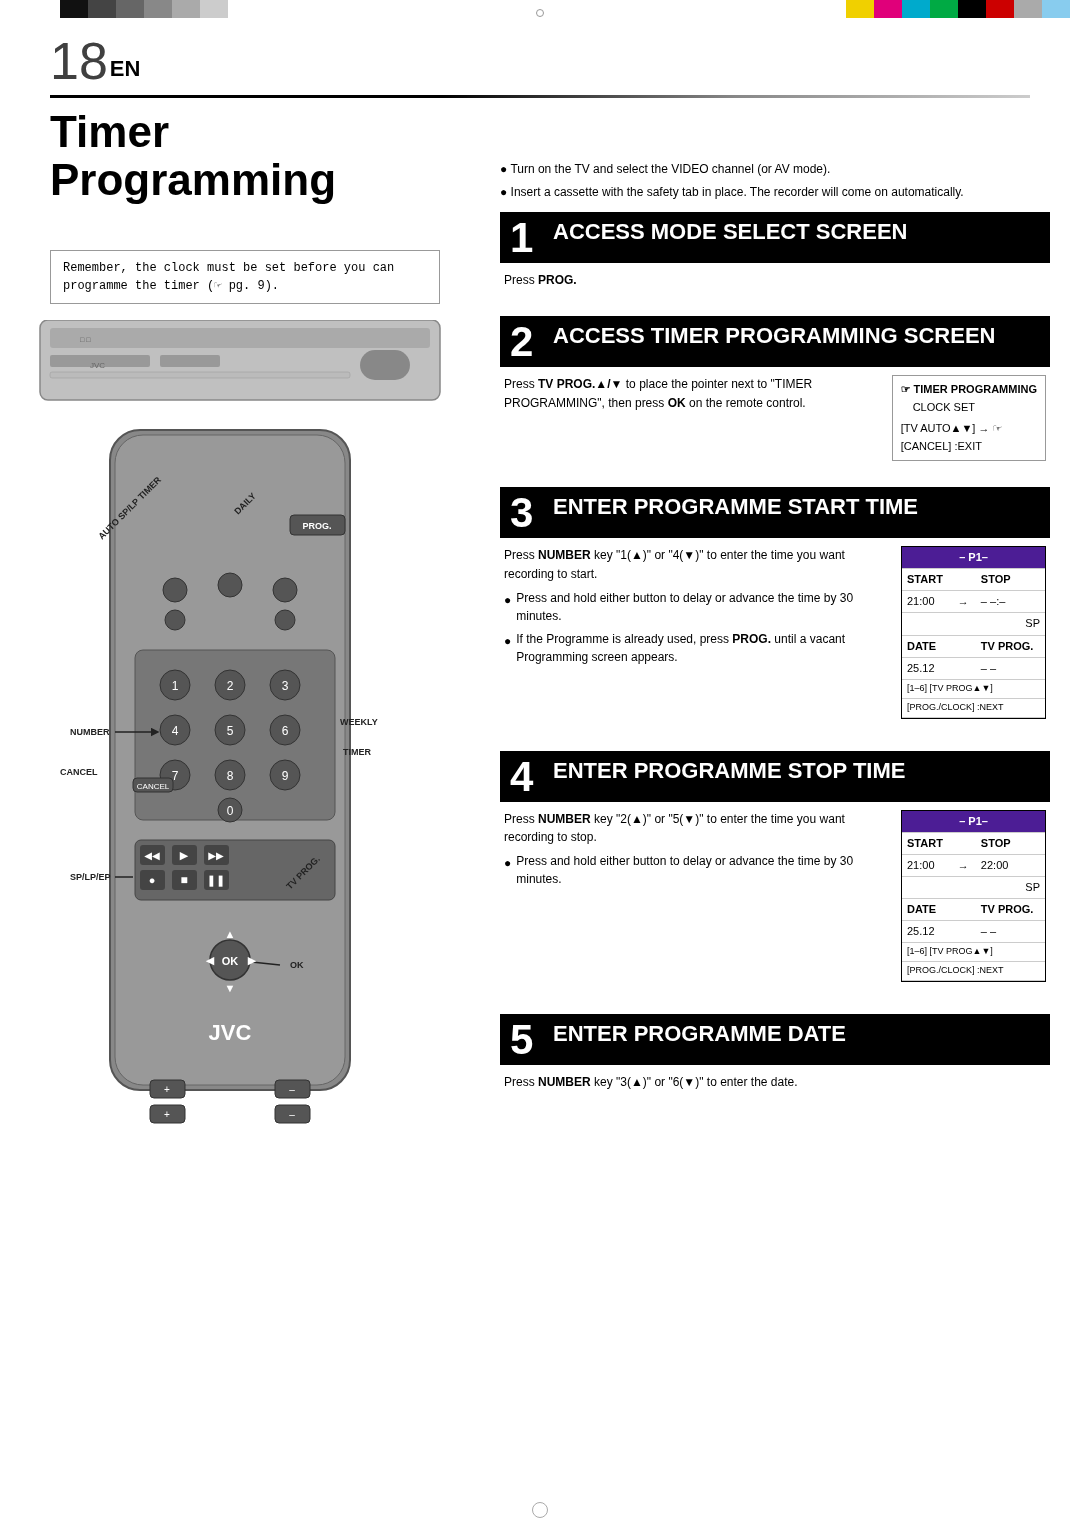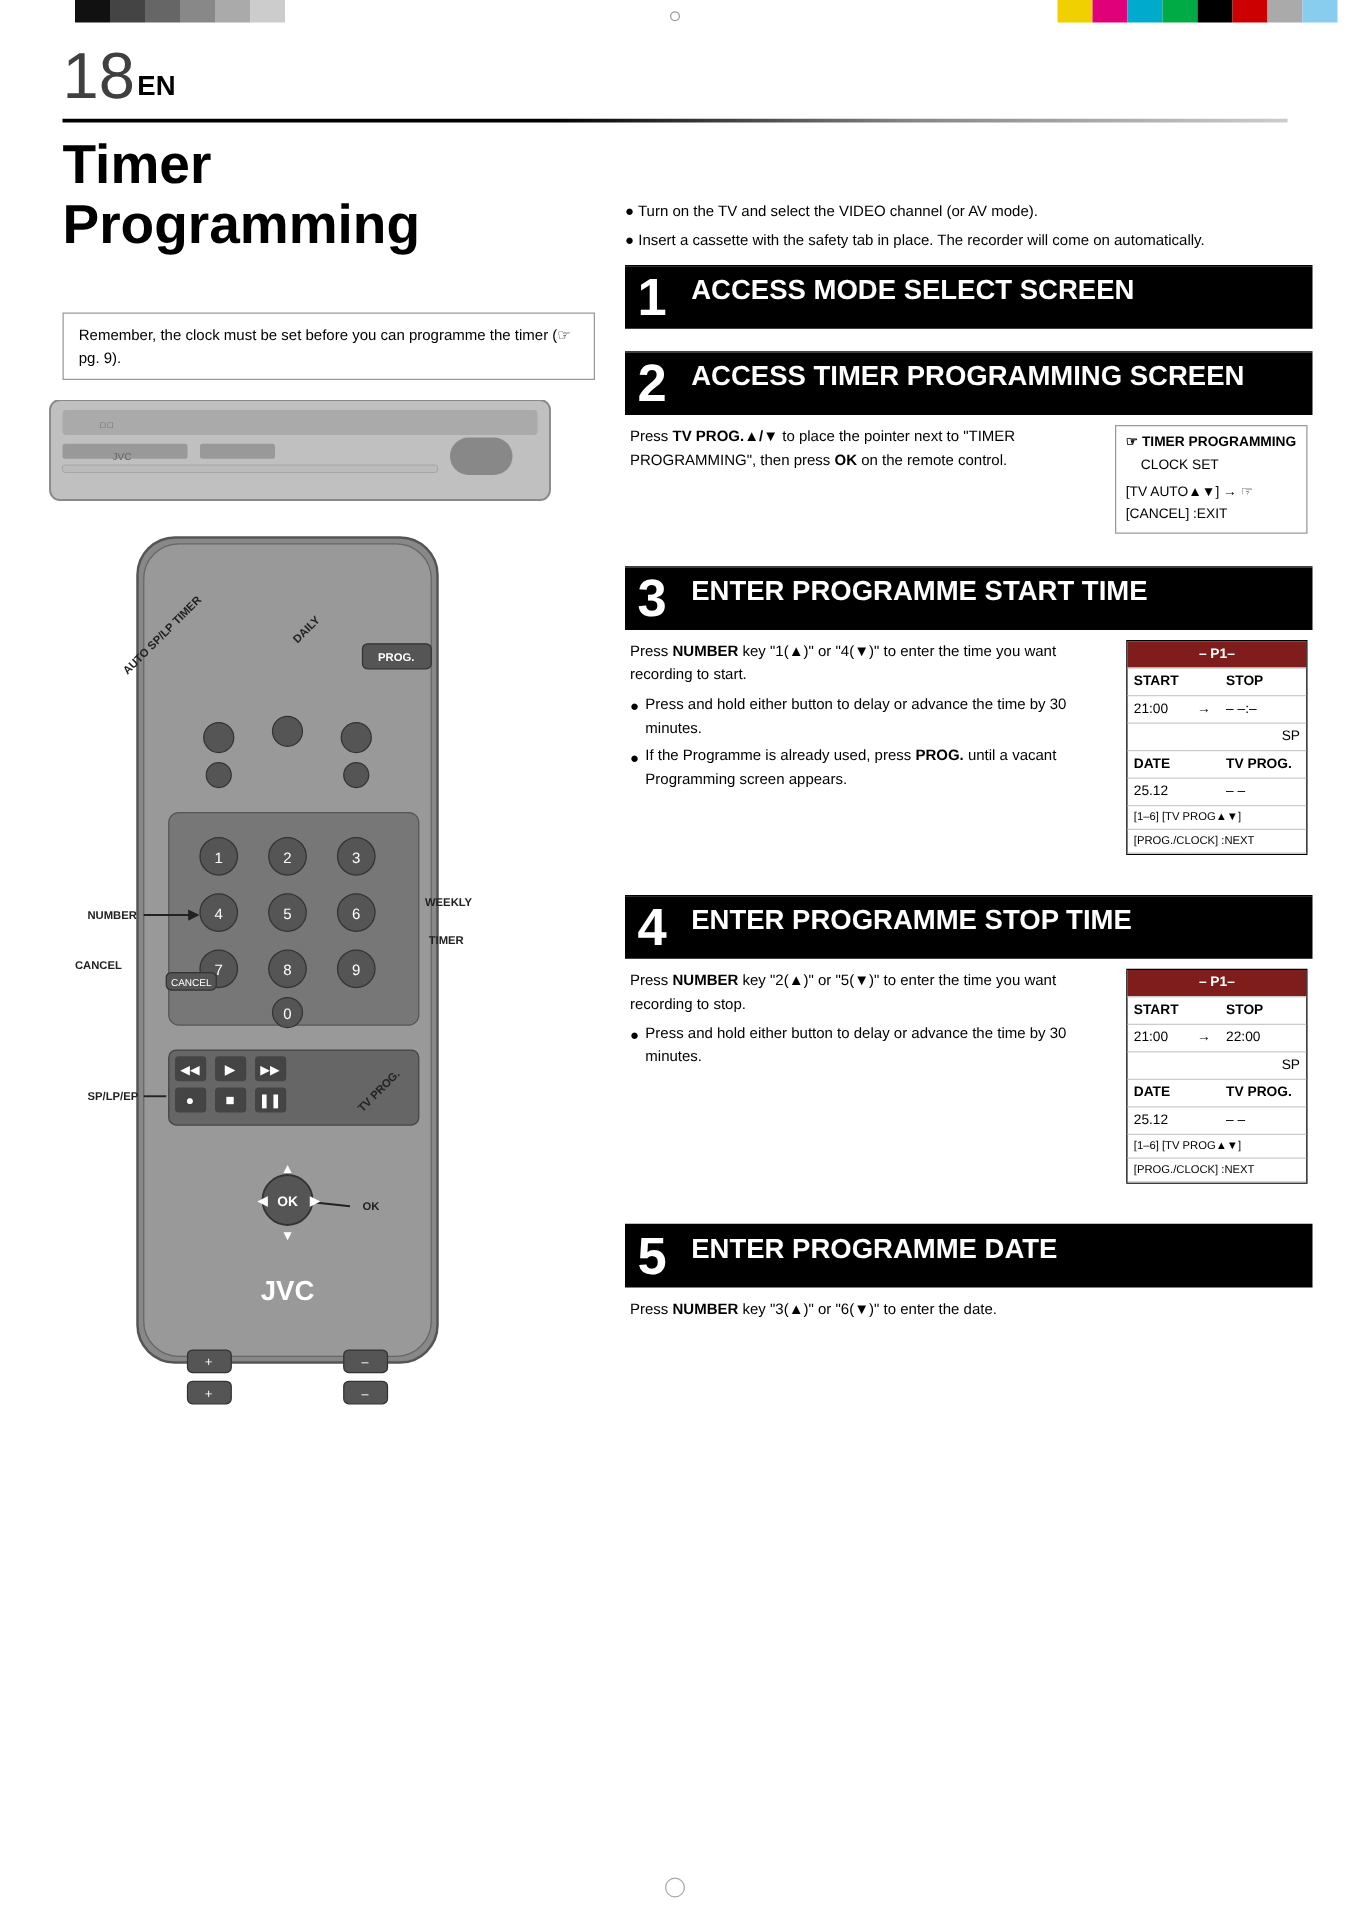--- a/index.html
+++ b/index.html
@@ -202,21 +202,21 @@
     .prog-display table {
       width: 100%;
       border-collapse: collapse;
     }
     .prog-display td {
       padding: 2px 5px;
       border-bottom: 1px solid #ccc;
       white-space: nowrap;
     }
     .prog-display .header-row {
-      background: #7f1d1d;
+      background: #4c1d95;
       color: #fff;
       text-align: center;
       font-weight: bold;
     }
     .prog-display .center { text-align: center; }
 
     
     .bullet-list {
       margin-top: 5px;
     }
@@ -279,21 +279,21 @@
     <span class="page-number-en">EN</span>
   </div>
 </div>
 
 <div class="header-rule"></div>
 
 <div class="main-title">
   <span style="white-space:pre-line;">Timer<br>Programming</span>
 </div>
 
-<div style="position:absolute; top:250px; left:50px; width:426px;">
+<div style="position:absolute; top:250px; left:50px; width:390px;font-family:Liberation Mono, monospace;">
   <div class="remember-box">
     <span>Remember, the clock must be set before you can programme the timer (☞ pg. 9).</span>
   </div>
 </div>
 
 <div class="remote-svg">
   <svg viewBox="0 0 460 860" width="460" height="860" xmlns="http://www.w3.org/2000/svg">
 
     <rect x="20" y="0" width="400" height="80" rx="8" fill="#c0c0c0" stroke="#888" stroke-width="1.5"></rect>
     <rect x="30" y="8" width="380" height="20" rx="3" fill="#aaa"></rect>
@@ -412,20 +412,23 @@
     <div style="margin-top:4px;">
       <span>● </span><span>Insert a cassette with the safety tab in place. The recorder will come on automatically.</span>
     </div>
   </div>
 
   <div class="section-block" style="margin-top:4px;">
     <div class="section-header">
       <span class="section-number">1</span>
       <span class="section-title-text">ACCESS MODE SELECT SCREEN</span>
     </div>
+    <div class="section-body">
+      Press <strong>PROG.</strong>
+    </div>
   </div>
 
   <div class="section-block">
     <div class="section-header">
       <span class="section-number">2</span>
       <span class="section-title-text">ACCESS TIMER PROGRAMMING SCREEN</span>
     </div>
     <div class="section-body clearfix">
       <div class="info-box-right">
         <div><strong>☞ TIMER PROGRAMMING</strong></div>

